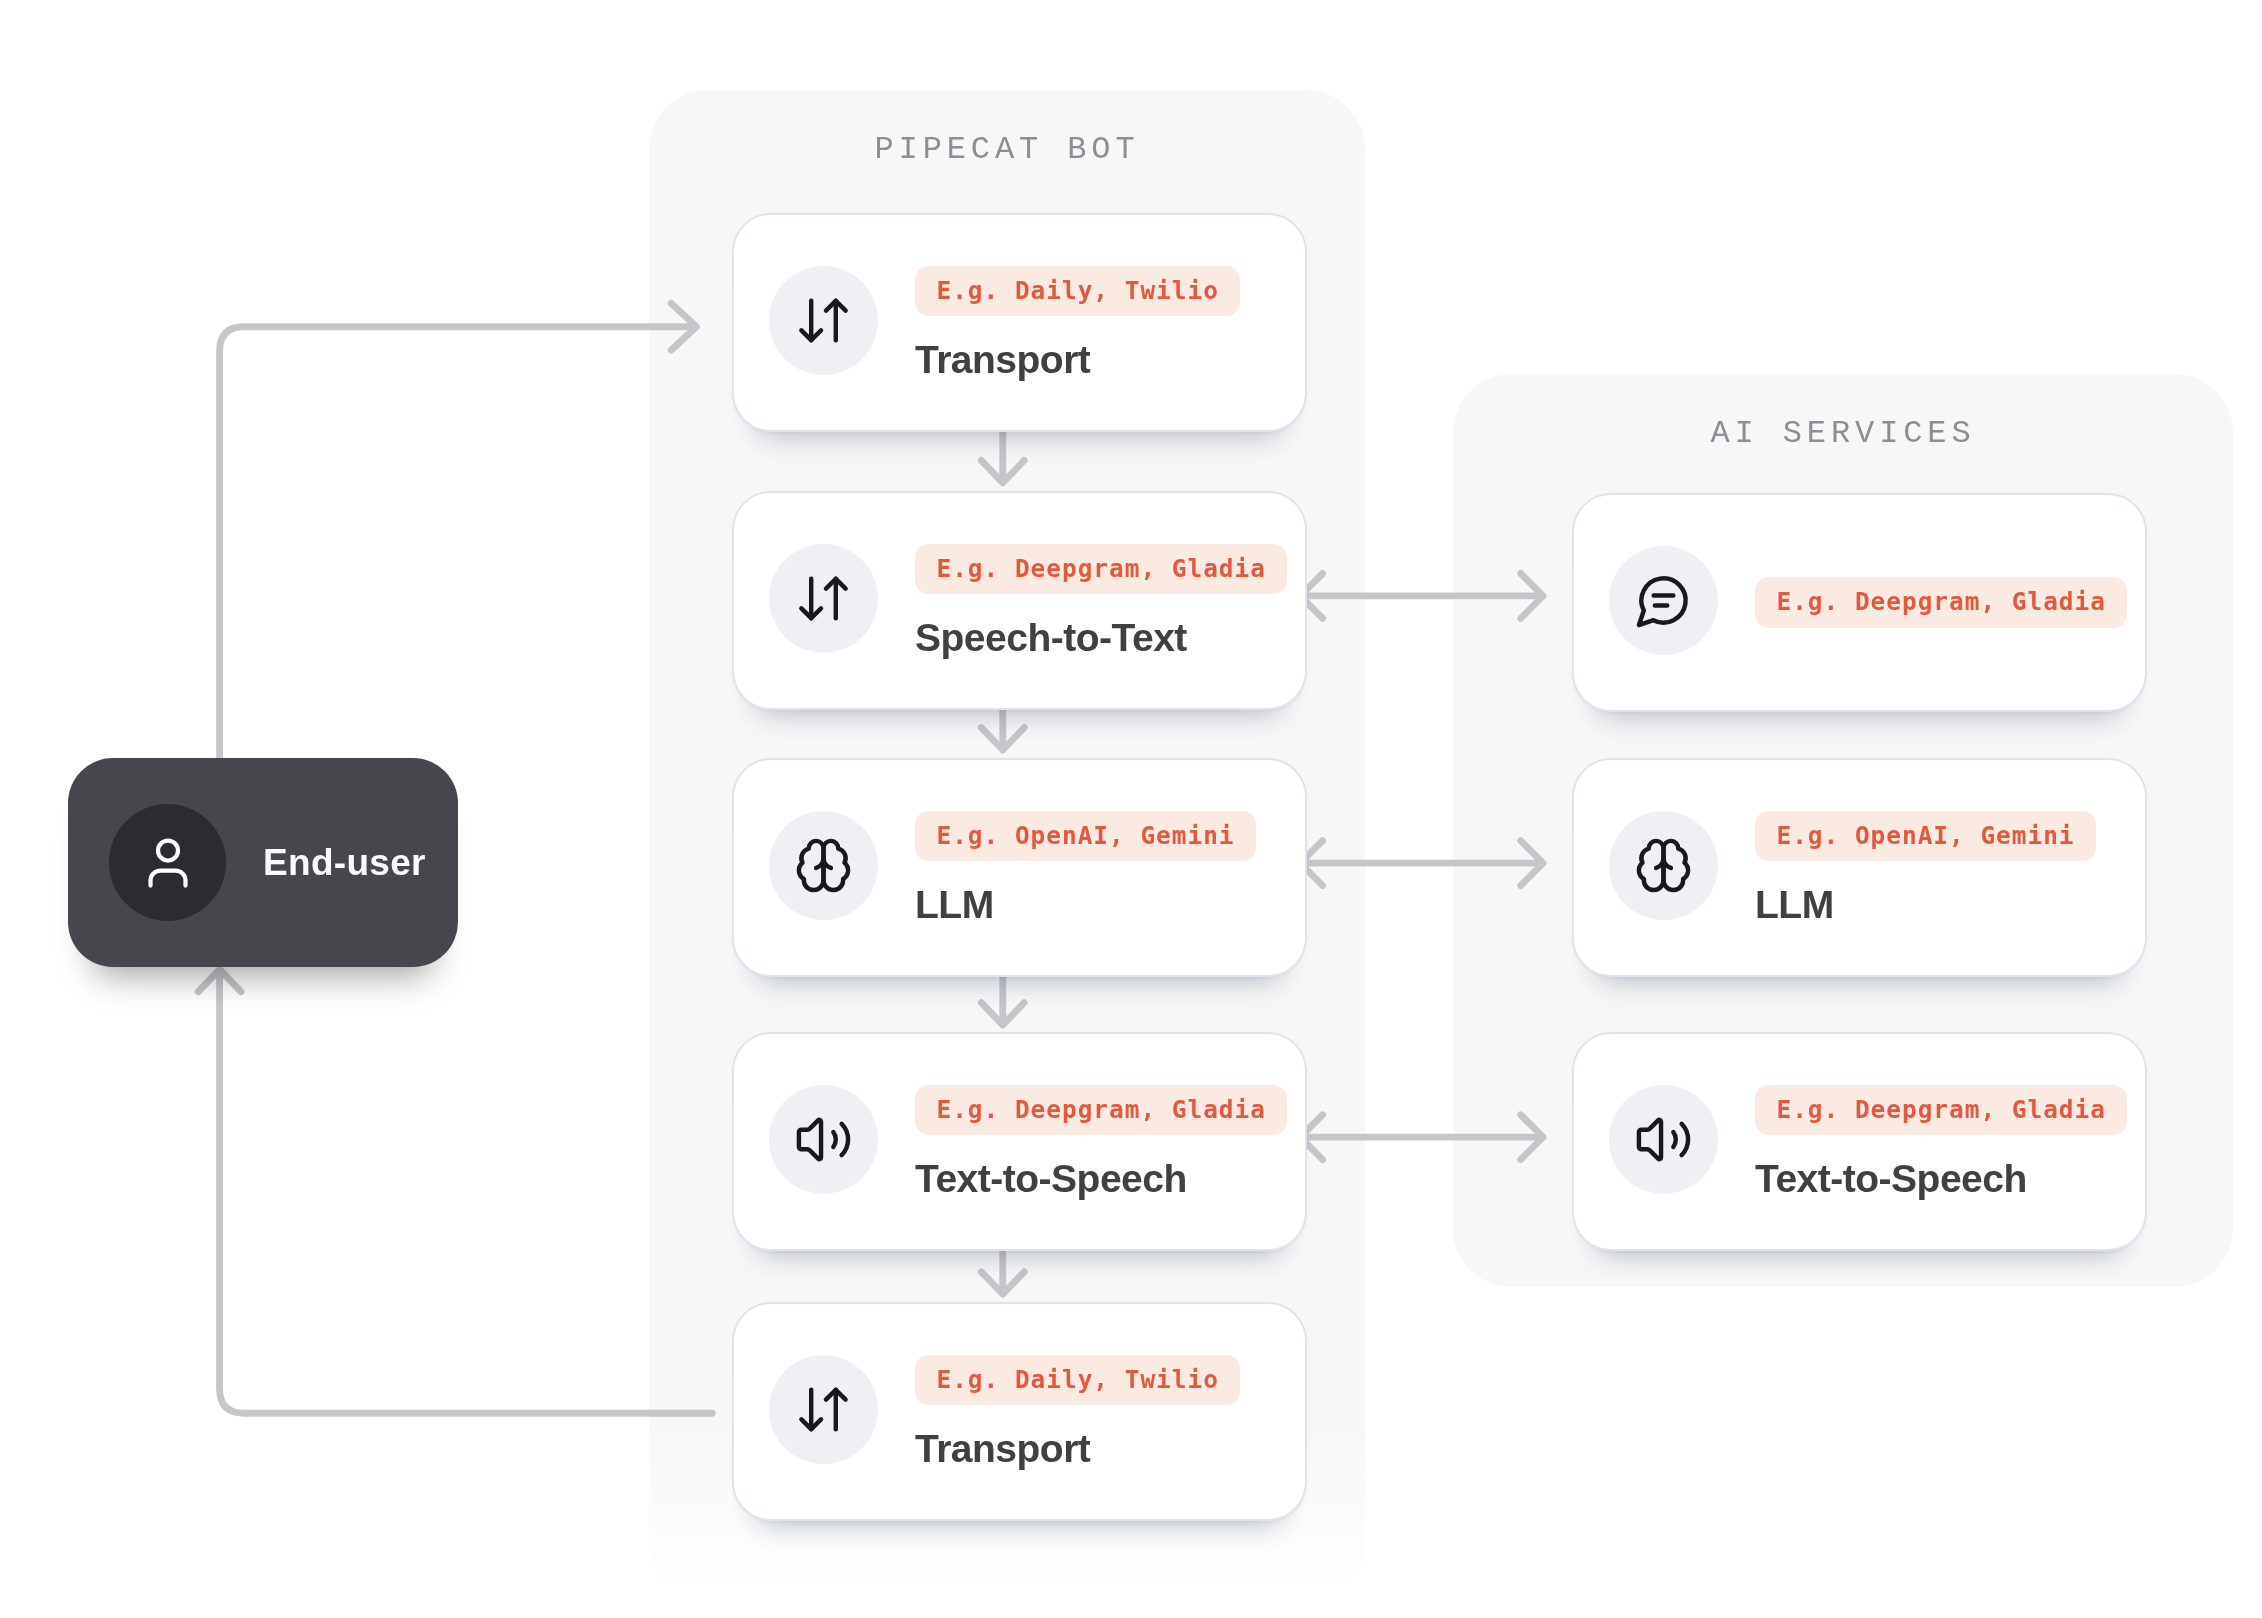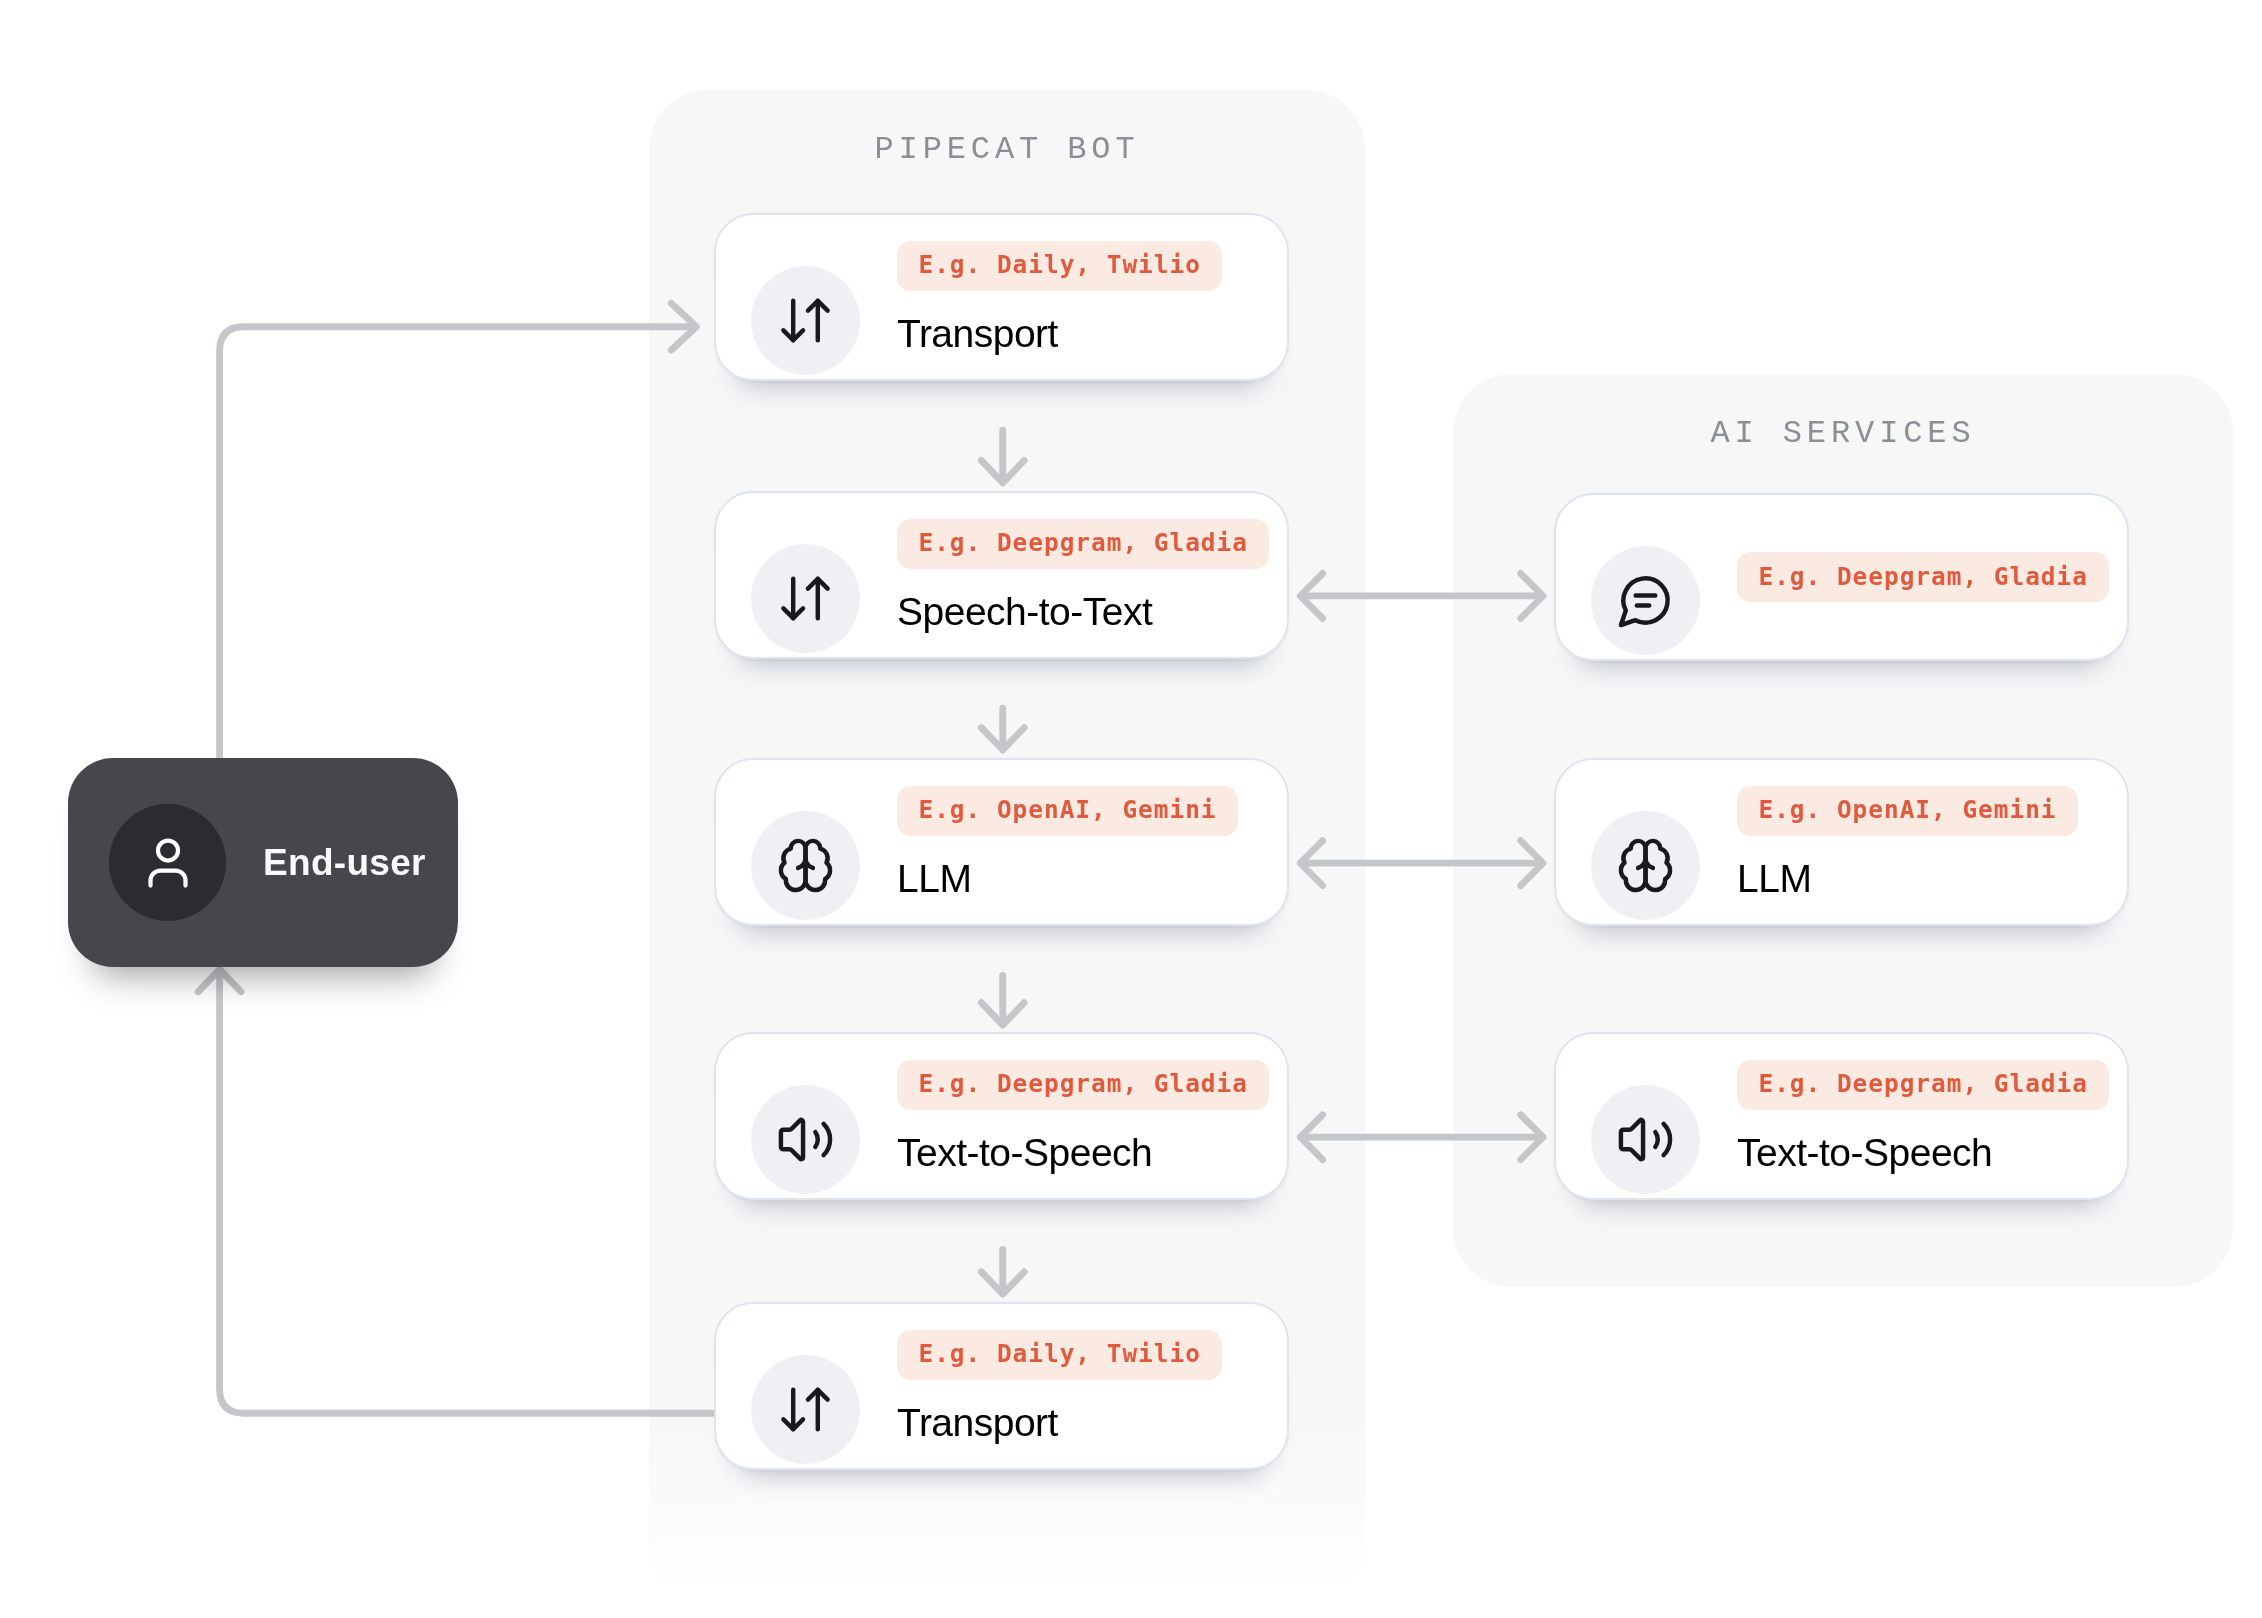--- a/index.html
+++ b/index.html
@@ -10,38 +10,38 @@
   .panel { position:absolute; border-radius:59px; background:#f7f7f8; }
   #pipecat-panel { left:649px; top:90px; width:716px; height:1512px;
     background:linear-gradient(180deg,#f7f7f8 0%,#f7f7f8 88%,rgba(247,247,248,0) 100%); }
   #ai-panel { left:1453px; top:374px; width:780px; height:913px; }
 
   .panel-title { position:absolute; top:41px; left:0; right:0; text-align:center;
     font-family:Liberation Mono, monospace; font-size:32px; font-weight:500;
     letter-spacing:4.9px; color:#8a8e95; white-space:nowrap; }
 
   
-  .card { position:absolute; width:575px; height:168px; background:#ffffff;
+  .card { position:absolute; width:575px; height:219px; background:#ffffff;
     border:2px solid #dde4ee; border-radius:39px; box-sizing:border-box;
-    box-shadow:0 2px 2.9px rgba(30,40,70,.03), 0 29px 29px -27px rgba(30,40,70,.32); }
+    box-shadow:0 2px 2.9px rgba(30,40,70,.03), 0 29px 29px -27px rgba(30,40,70,.32);margin-left:18px; }
 
   .icon-circle { position:absolute; left:35px; top:51px; width:109px; height:109px;
     border-radius:50%; background:#eef0f3; display:flex; align-items:center; justify-content:center; }
 
   svg.icon { width:59px; height:59px; stroke:#17191d; fill:none;
     stroke-width:1.8; stroke-linecap:round; stroke-linejoin:round; }
 
   .card-body { position:absolute; left:181px; top:0; bottom:0; display:flex;
     flex-direction:column; justify-content:center; align-items:flex-start; gap:23.4px; }
 
   .badge { font-family:"DejaVu Sans Mono", monospace; font-weight:700; font-size:24.4px;
     letter-spacing:1px; color:#e05a3d; background:#fbeae2; padding:11.7px 21.5px;
     border-radius:13.7px; white-space:nowrap; line-height:1.1; }
 
-  .card-title { font-size:39px; font-weight:400; color:#000000; letter-spacing:-0.5px;
+  .card-title { font-size:39px; font-weight:700; color:#404040; letter-spacing:-0.5px;
     line-height:1; }
 
   
   .end-user { position:absolute; left:68px; top:758px; width:390px; height:209px;
     background:#45474c; border-radius:45px;
     box-shadow:0 33px 35px -25px rgba(0,0,0,.38); }
   .end-user .icon-circle { background:#2a2c30; left:41px; top:46px; width:117px; height:117px; }
   .end-user svg.icon { stroke:#ffffff; width:60px; height:60px; stroke-width:1.7; }
   .end-user-label { position:absolute; left:195px; top:0; bottom:0; display:flex;
     align-items:center; font-size:37px; font-weight:700; color:#f8f9fa; letter-spacing:0.3px;text-align:right; }

